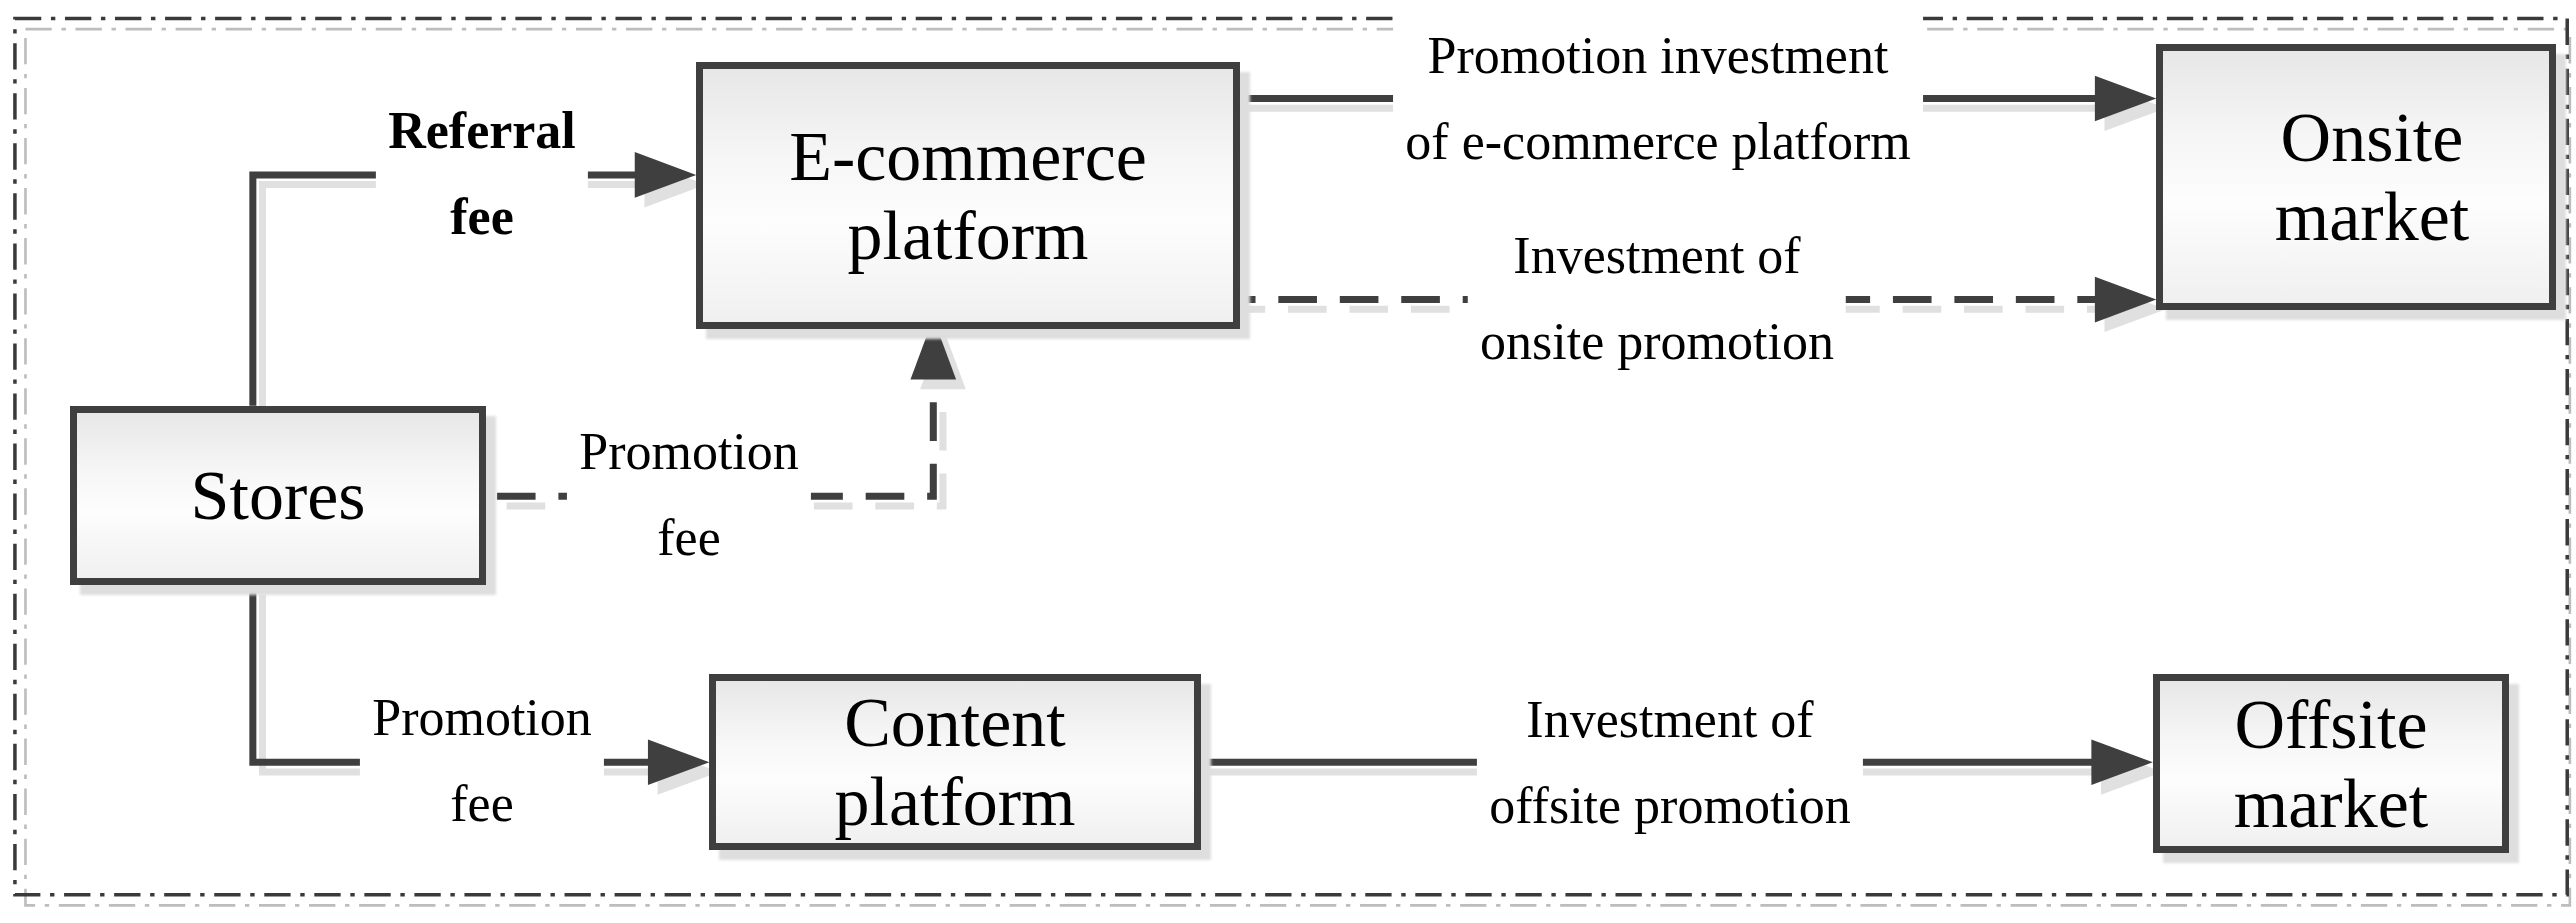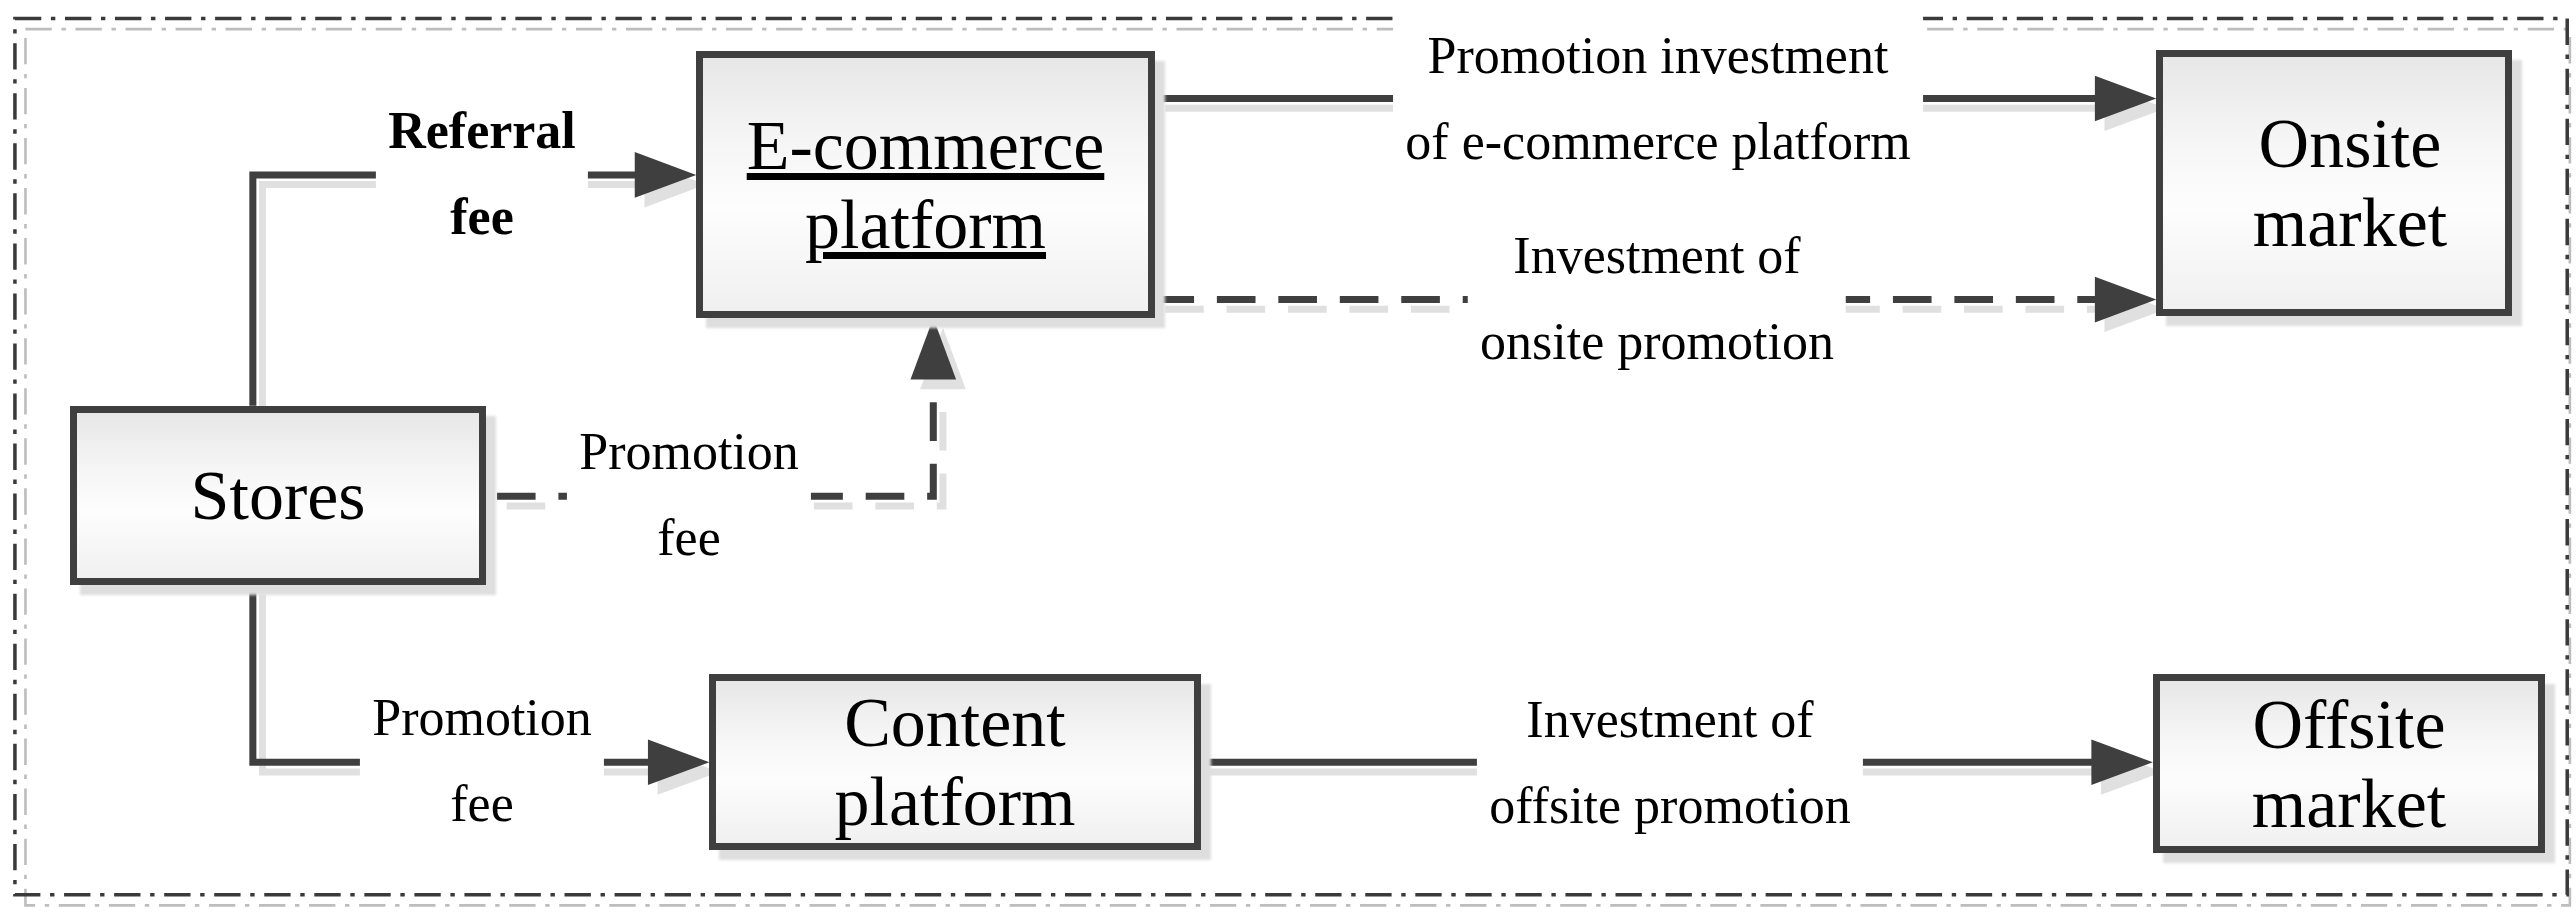--- a/index.html
+++ b/index.html
@@ -104,36 +104,36 @@
 
       <path class="s" d="M1313 868 H2386"></path>
       <polygon class="head" points="2452,868 2382,842 2382,894"></polygon>
     </g>
   </svg>
 
   <div class="box" style="left:70px; top:406px; width:416px; height:179px;">
     <span class="box-label">Stores</span>
   </div>
 
-  <div class="box" style="left:696px; top:51px; width:459px; height:267px;text-decoration:underline;">
+  <div class="box" style="left:696px; top:62px; width:544px; height:267px;">
     <span class="box-label">E-commerce
 platform</span>
   </div>
 
   <div class="box" style="left:709px; top:674px; width:492px; height:176px;">
     <span class="box-label">Content
 platform</span>
   </div>
 
-  <div class="box" style="left:2156px; top:50px; width:356px; height:266px;padding-left:32px;">
+  <div class="box" style="left:2156px; top:44px; width:400px; height:266px;padding-left:32px;">
     <span class="box-label">Onsite
 market</span>
   </div>
 
-  <div class="box" style="left:2153px; top:674px; width:392px; height:179px;">
+  <div class="box" style="left:2153px; top:674px; width:356px; height:179px;">
     <span class="box-label">Offsite
 market</span>
   </div>
 
   <div class="edge-label" style="left:482px; top:174px;font-weight:bold;">Referral
 fee</div>
 
   <div class="edge-label" style="left:689px; top:495px;">Promotion
 fee</div>
 

